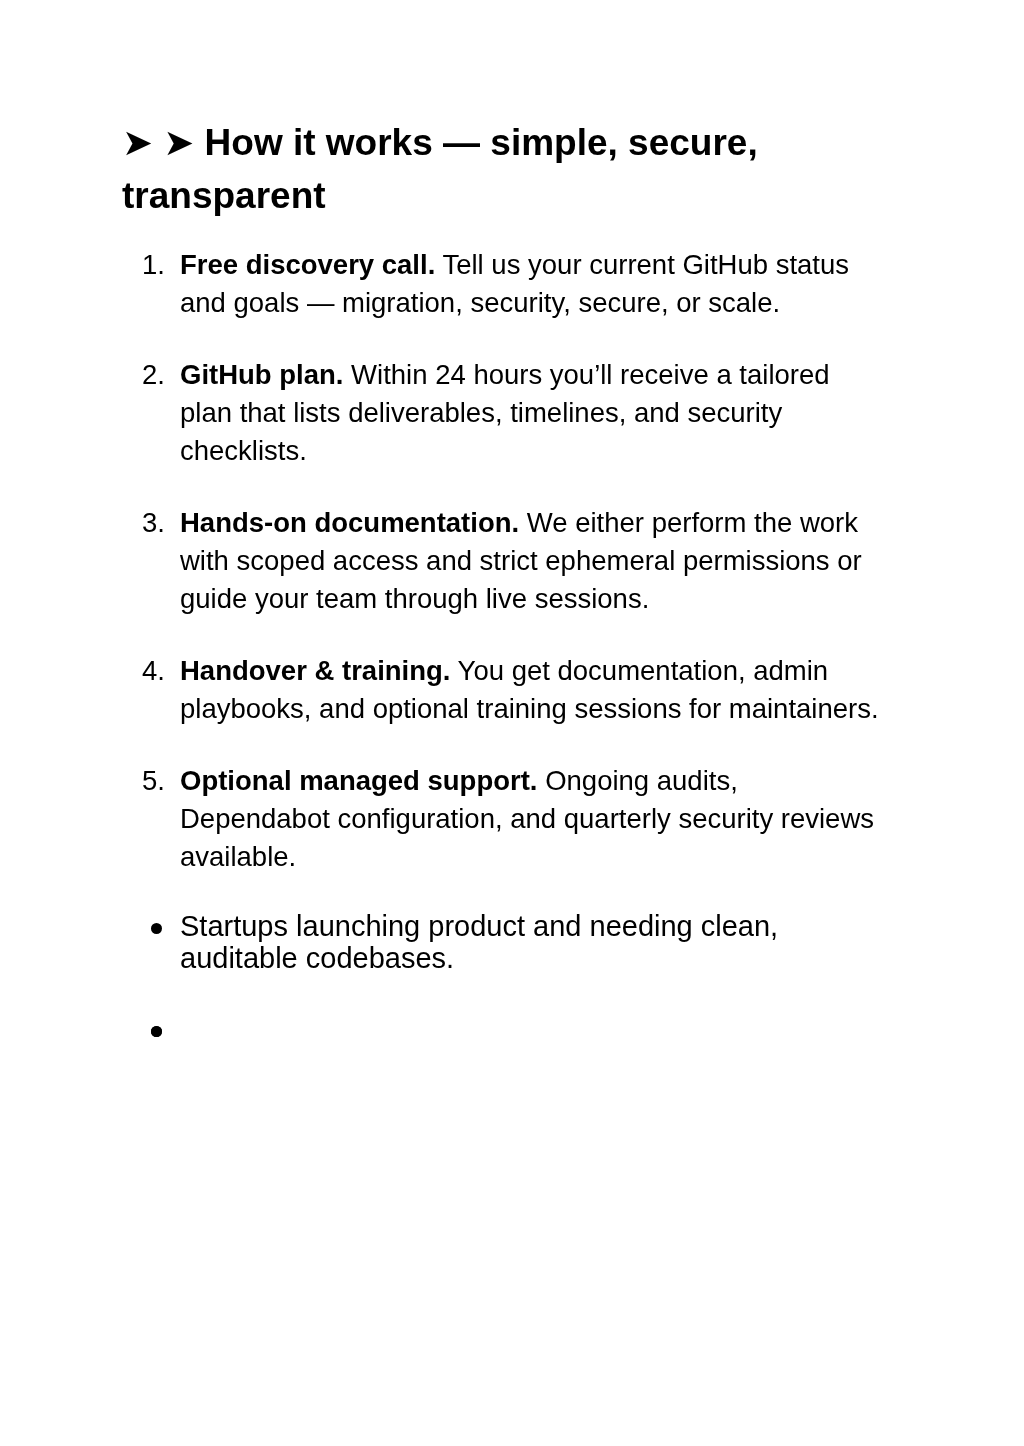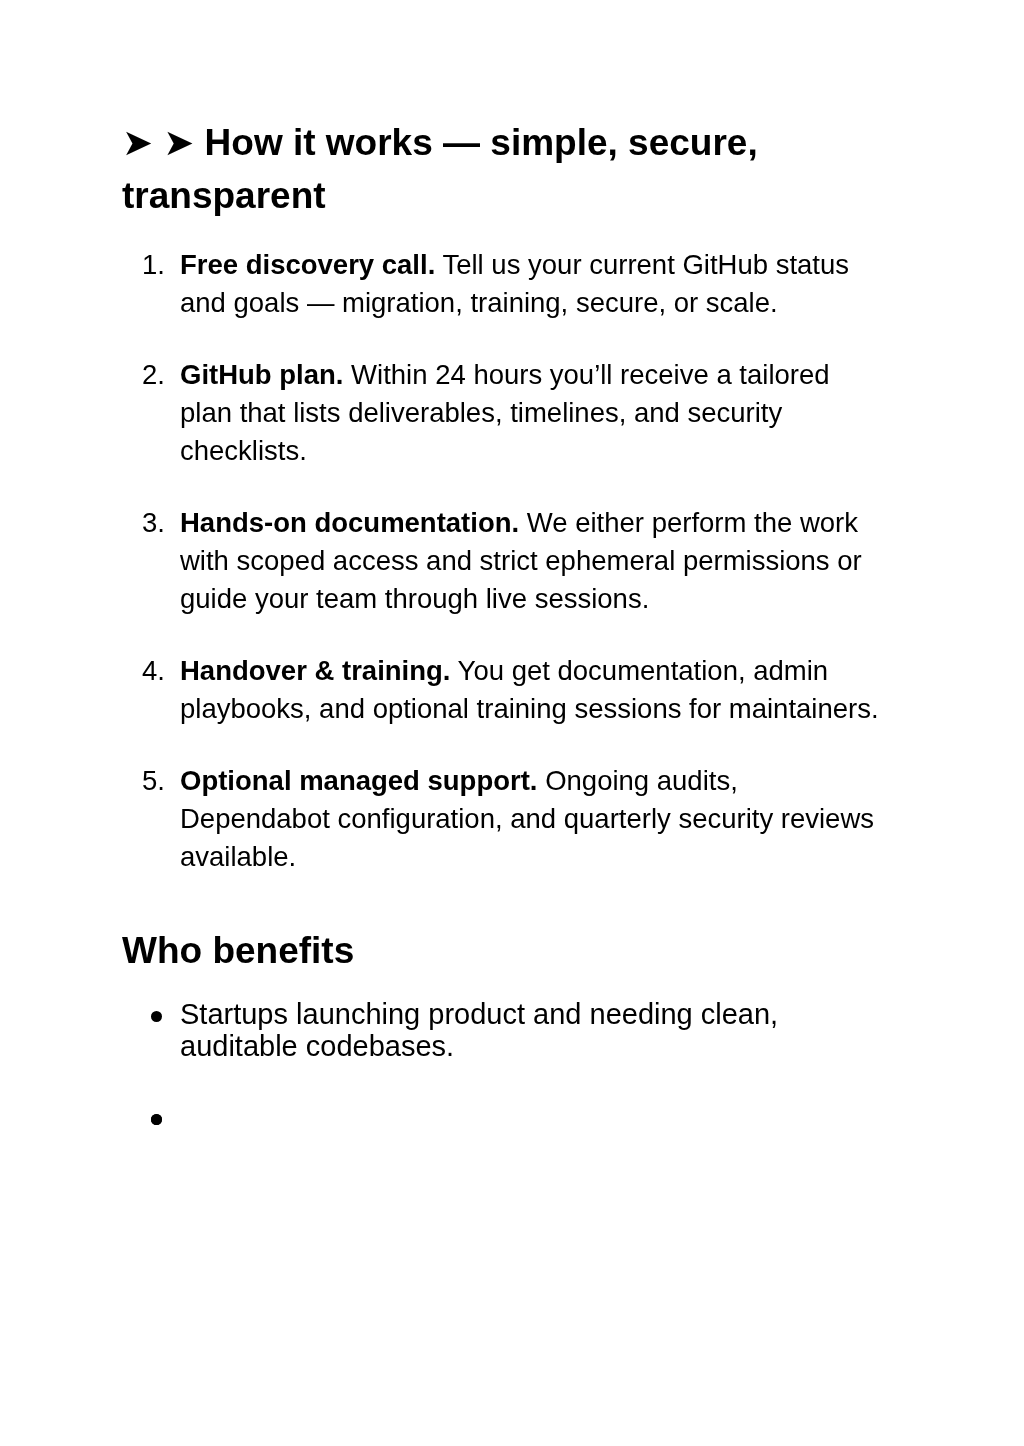--- a/index.html
+++ b/index.html
@@ -69,41 +69,40 @@
 </head>
 <body>
 
 <div class="page">
 
   <h1 class="h-title">➤ ➤ How it works — simple, secure, transparent</h1>
 
   <ol class="steps">
     <li>
       <span class="num">1.</span>
-      <span class="lead">Free discovery call.</span> <span>Tell us your current GitHub status and goals — migration, training, secure, or scale.</span>
+      <span class="lead">Free discovery call.</span> <span>Tell us your current GitHub status and goals — migration, security, secure, or scale.</span>
     </li>
     <li>
       <span class="num">2.</span>
       <span class="lead">GitHub plan.</span> <span>Within 24 hours you’ll receive a tailored plan that lists deliverables, timelines, and security checklists.</span>
     </li>
     <li>
       <span class="num">3.</span>
       <span class="lead">Hands-on documentation.</span> <span>We either perform the work with scoped access and strict ephemeral permissions or guide your team through live sessions.</span>
     </li>
     <li>
       <span class="num">4.</span>
       <span class="lead">Handover &amp; training.</span> <span>You get documentation, admin playbooks, and optional training sessions for maintainers.</span>
     </li>
     <li>
       <span class="num">5.</span>
       <span class="lead">Optional managed support.</span> <span>Ongoing audits, Dependabot configuration, and quarterly security reviews available.</span>
     </li>
   </ol>
 
-  <h1 class="h-title second">Who benefits</h1>
 
   <ul class="benefits">
     <li>
       <span class="bullet"></span>
       <span>Startups launching product and needing clean, auditable codebases.</span>
     </li>
     <li>
       <span class="bullet"></span>
     </li>
     <li>

